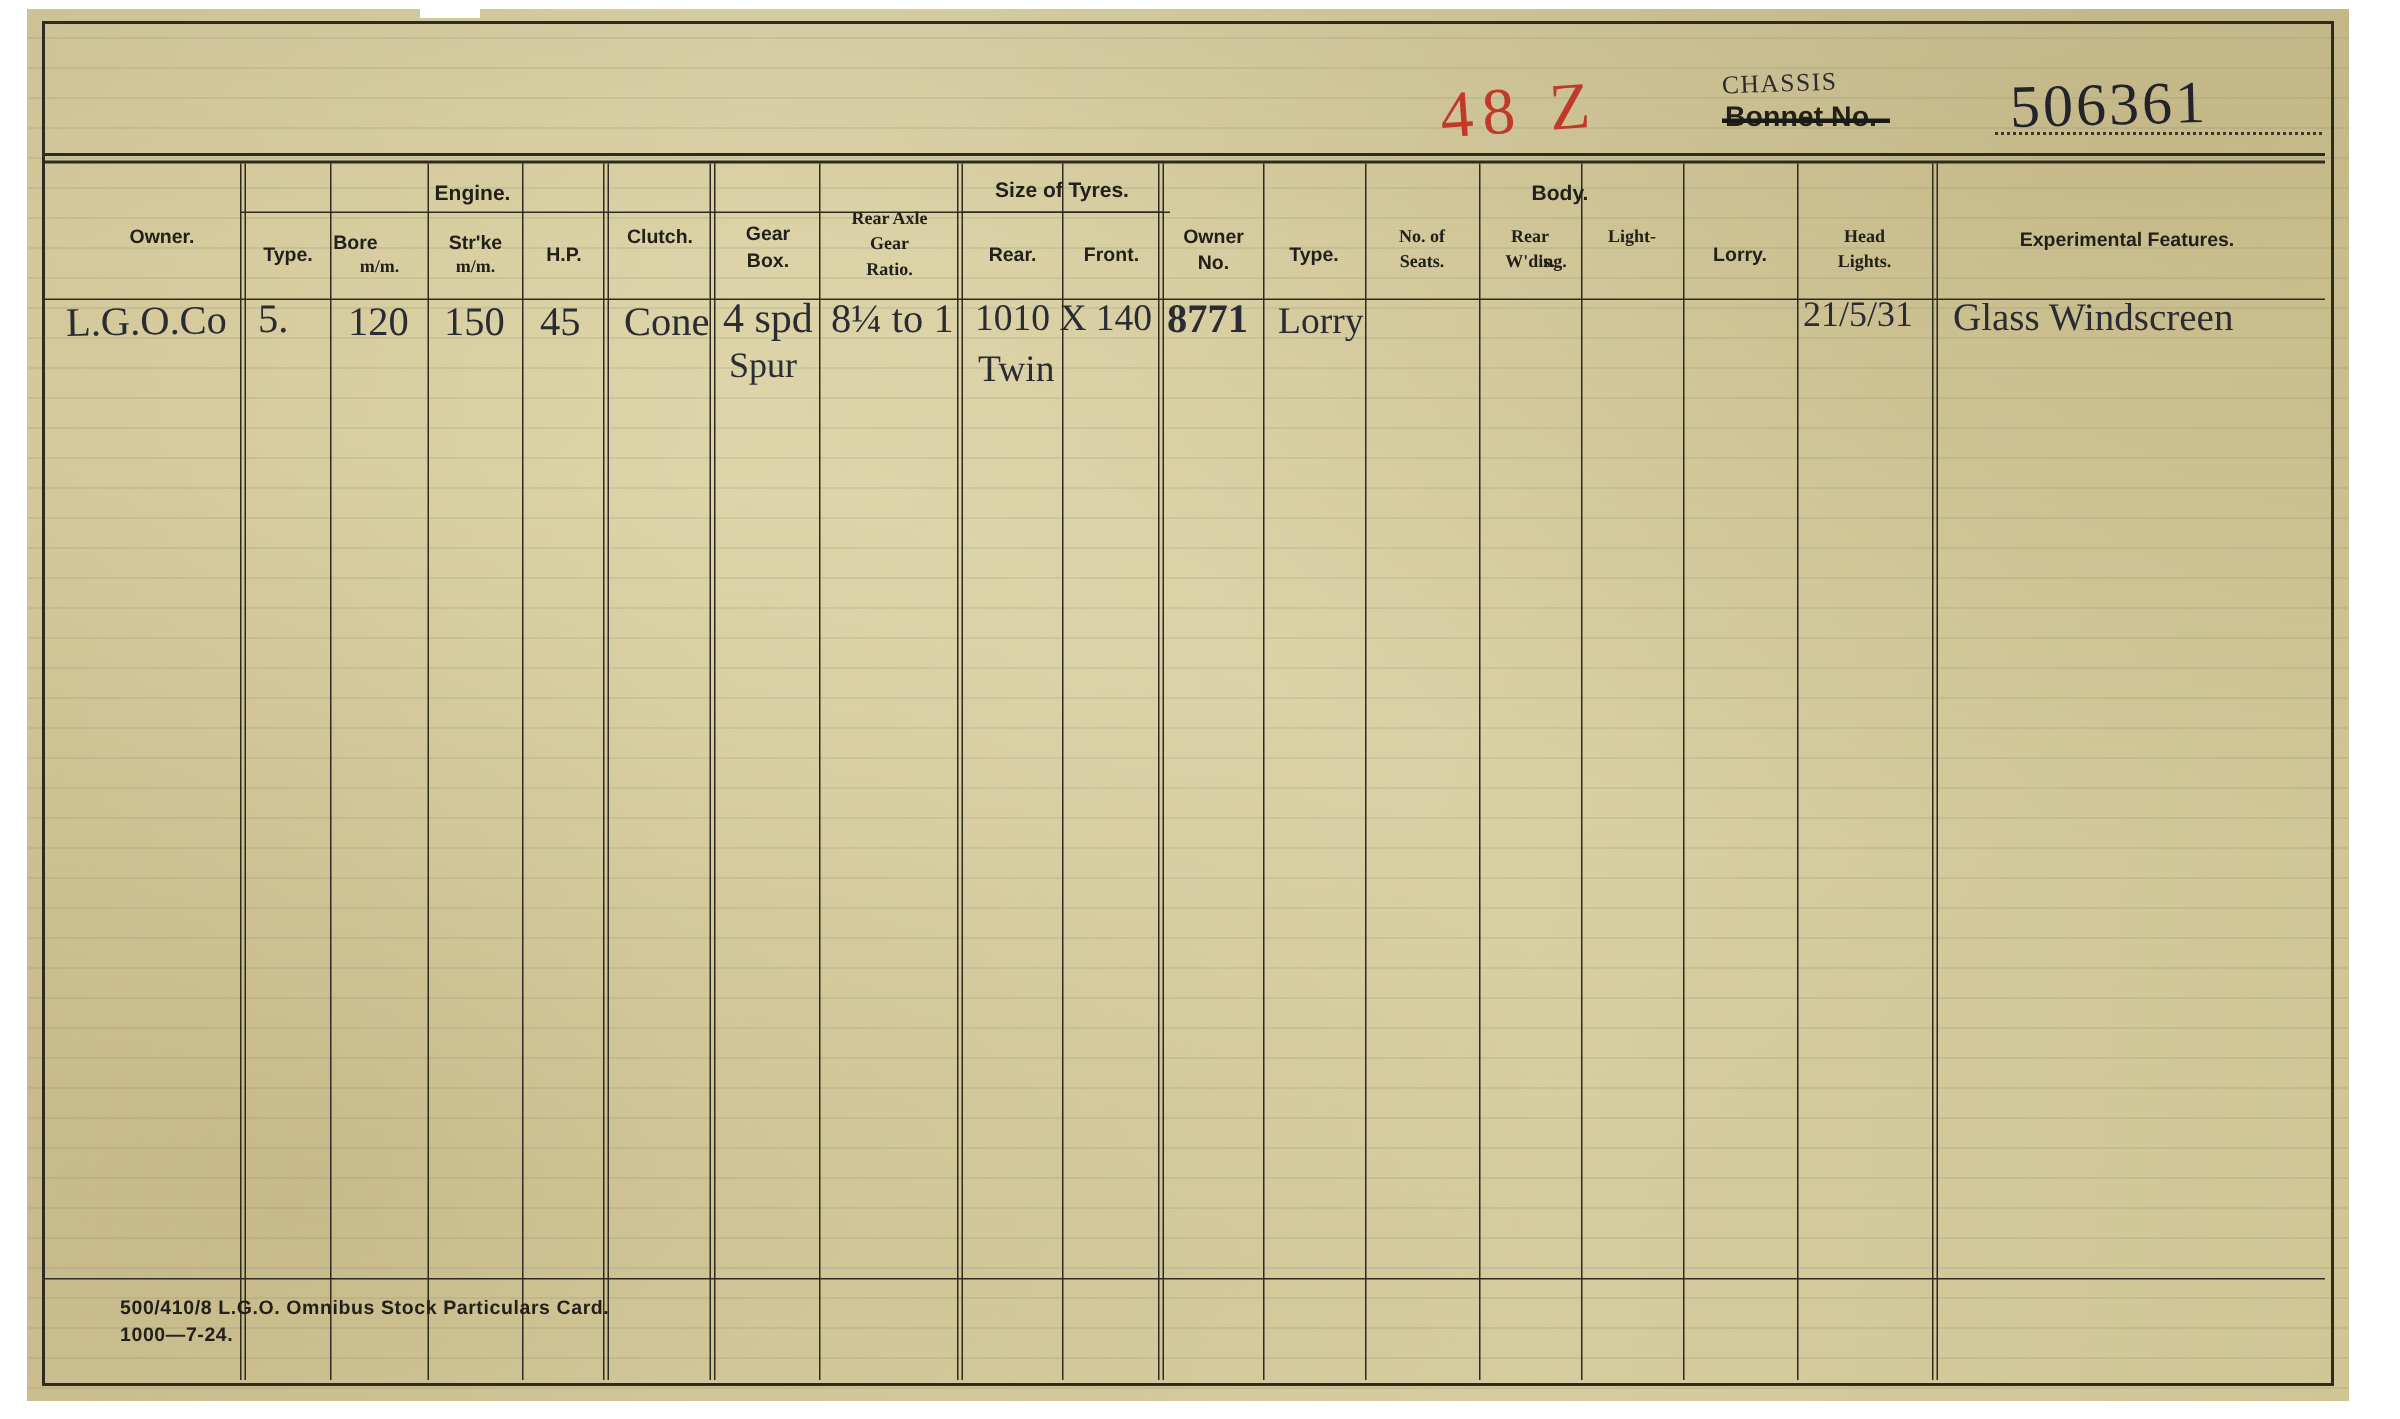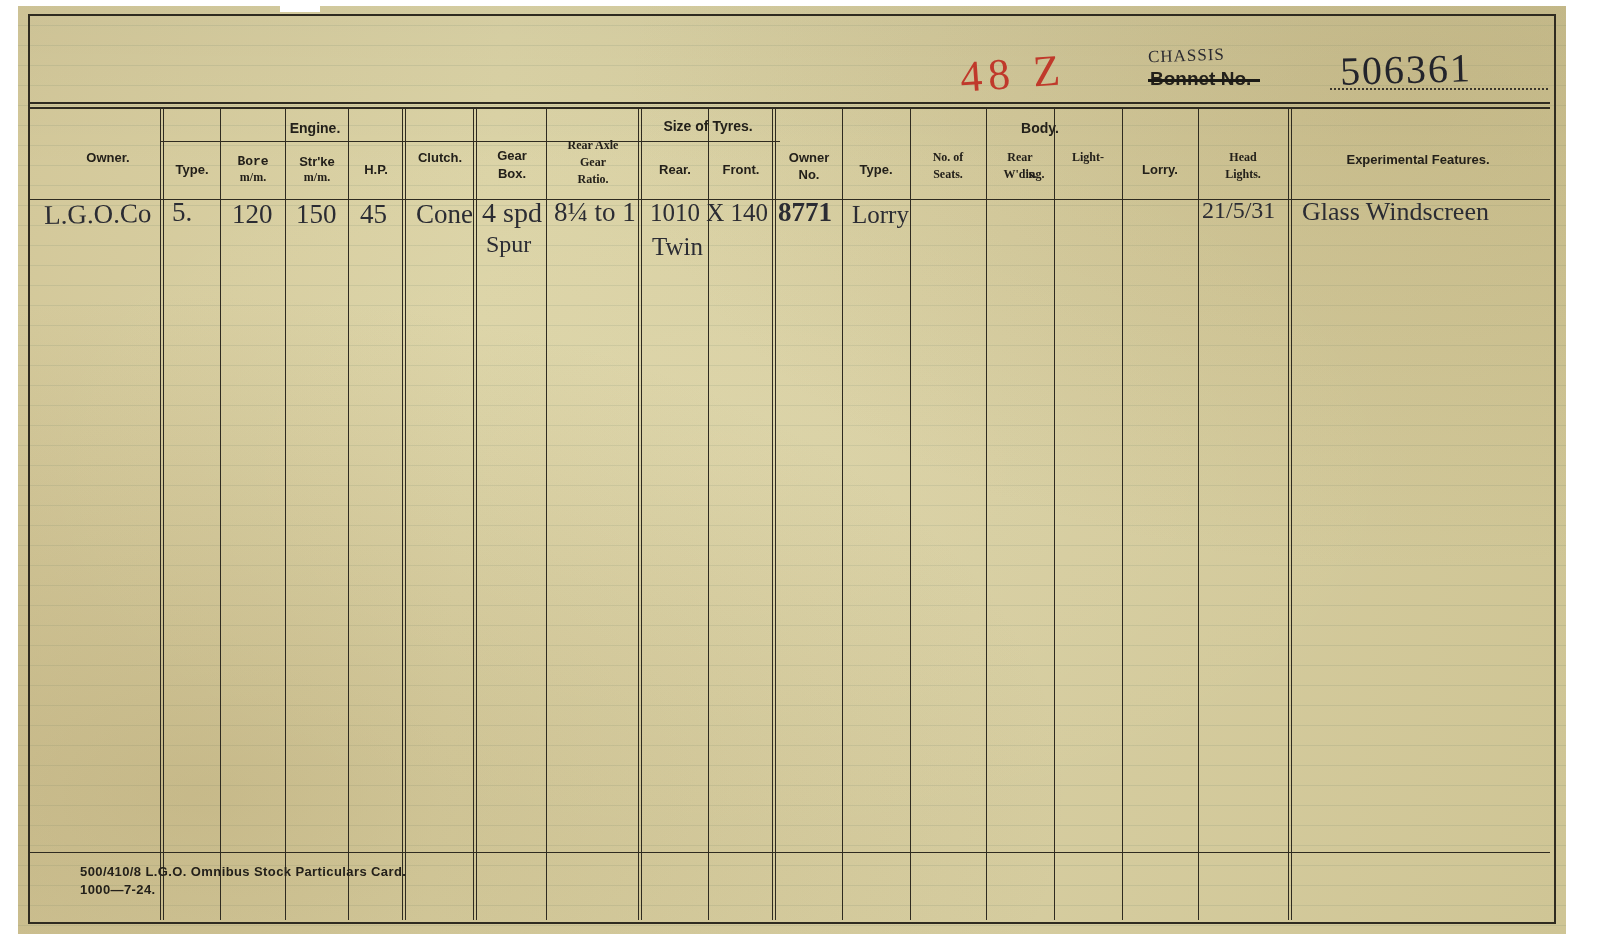--- a/index.html
+++ b/index.html
@@ -249,21 +249,21 @@
 
     <div class="group-head" style="left:190px; top:12px; width:190px;">Engine.</div>
     <div class="group-head" style="left:612px; top:10px; width:132px;">Size of Tyres.</div>
     <div class="group-head" style="left:880px; top:12px; width:260px;">Body.</div>
     <div class="hline" style="top:32px; left:611px; width:134px;"></div>
 
     <div class="col-head" style="left:28px;  top:42px; width:100px;">Owner.</div>
 
     <div class="col-head" style="left:134px; top:54px; width:56px;">Type.</div>
 
-    <div class="col-head" style="left:192px; top:46px; width:62px;font-family:Liberation Mono, monospace;">Bore</div>
+    <div class="col-head" style="left:176px; top:46px; width:62px;">Bore</div>
     <div class="col-head small" style="left:192px; top:62px; width:62px;">m/m.</div>
 
     <div class="col-head" style="left:257px; top:46px; width:60px;">Str'ke</div>
     <div class="col-head small" style="left:257px; top:62px; width:60px;">m/m.</div>
 
     <div class="col-head" style="left:320px; top:54px; width:52px;">H.P.</div>
 
     <div class="col-head" style="left:377px; top:42px; width:66px;">Clutch.</div>
 
     <div class="col-head" style="left:448px; top:40px; width:68px;">Gear</div>

